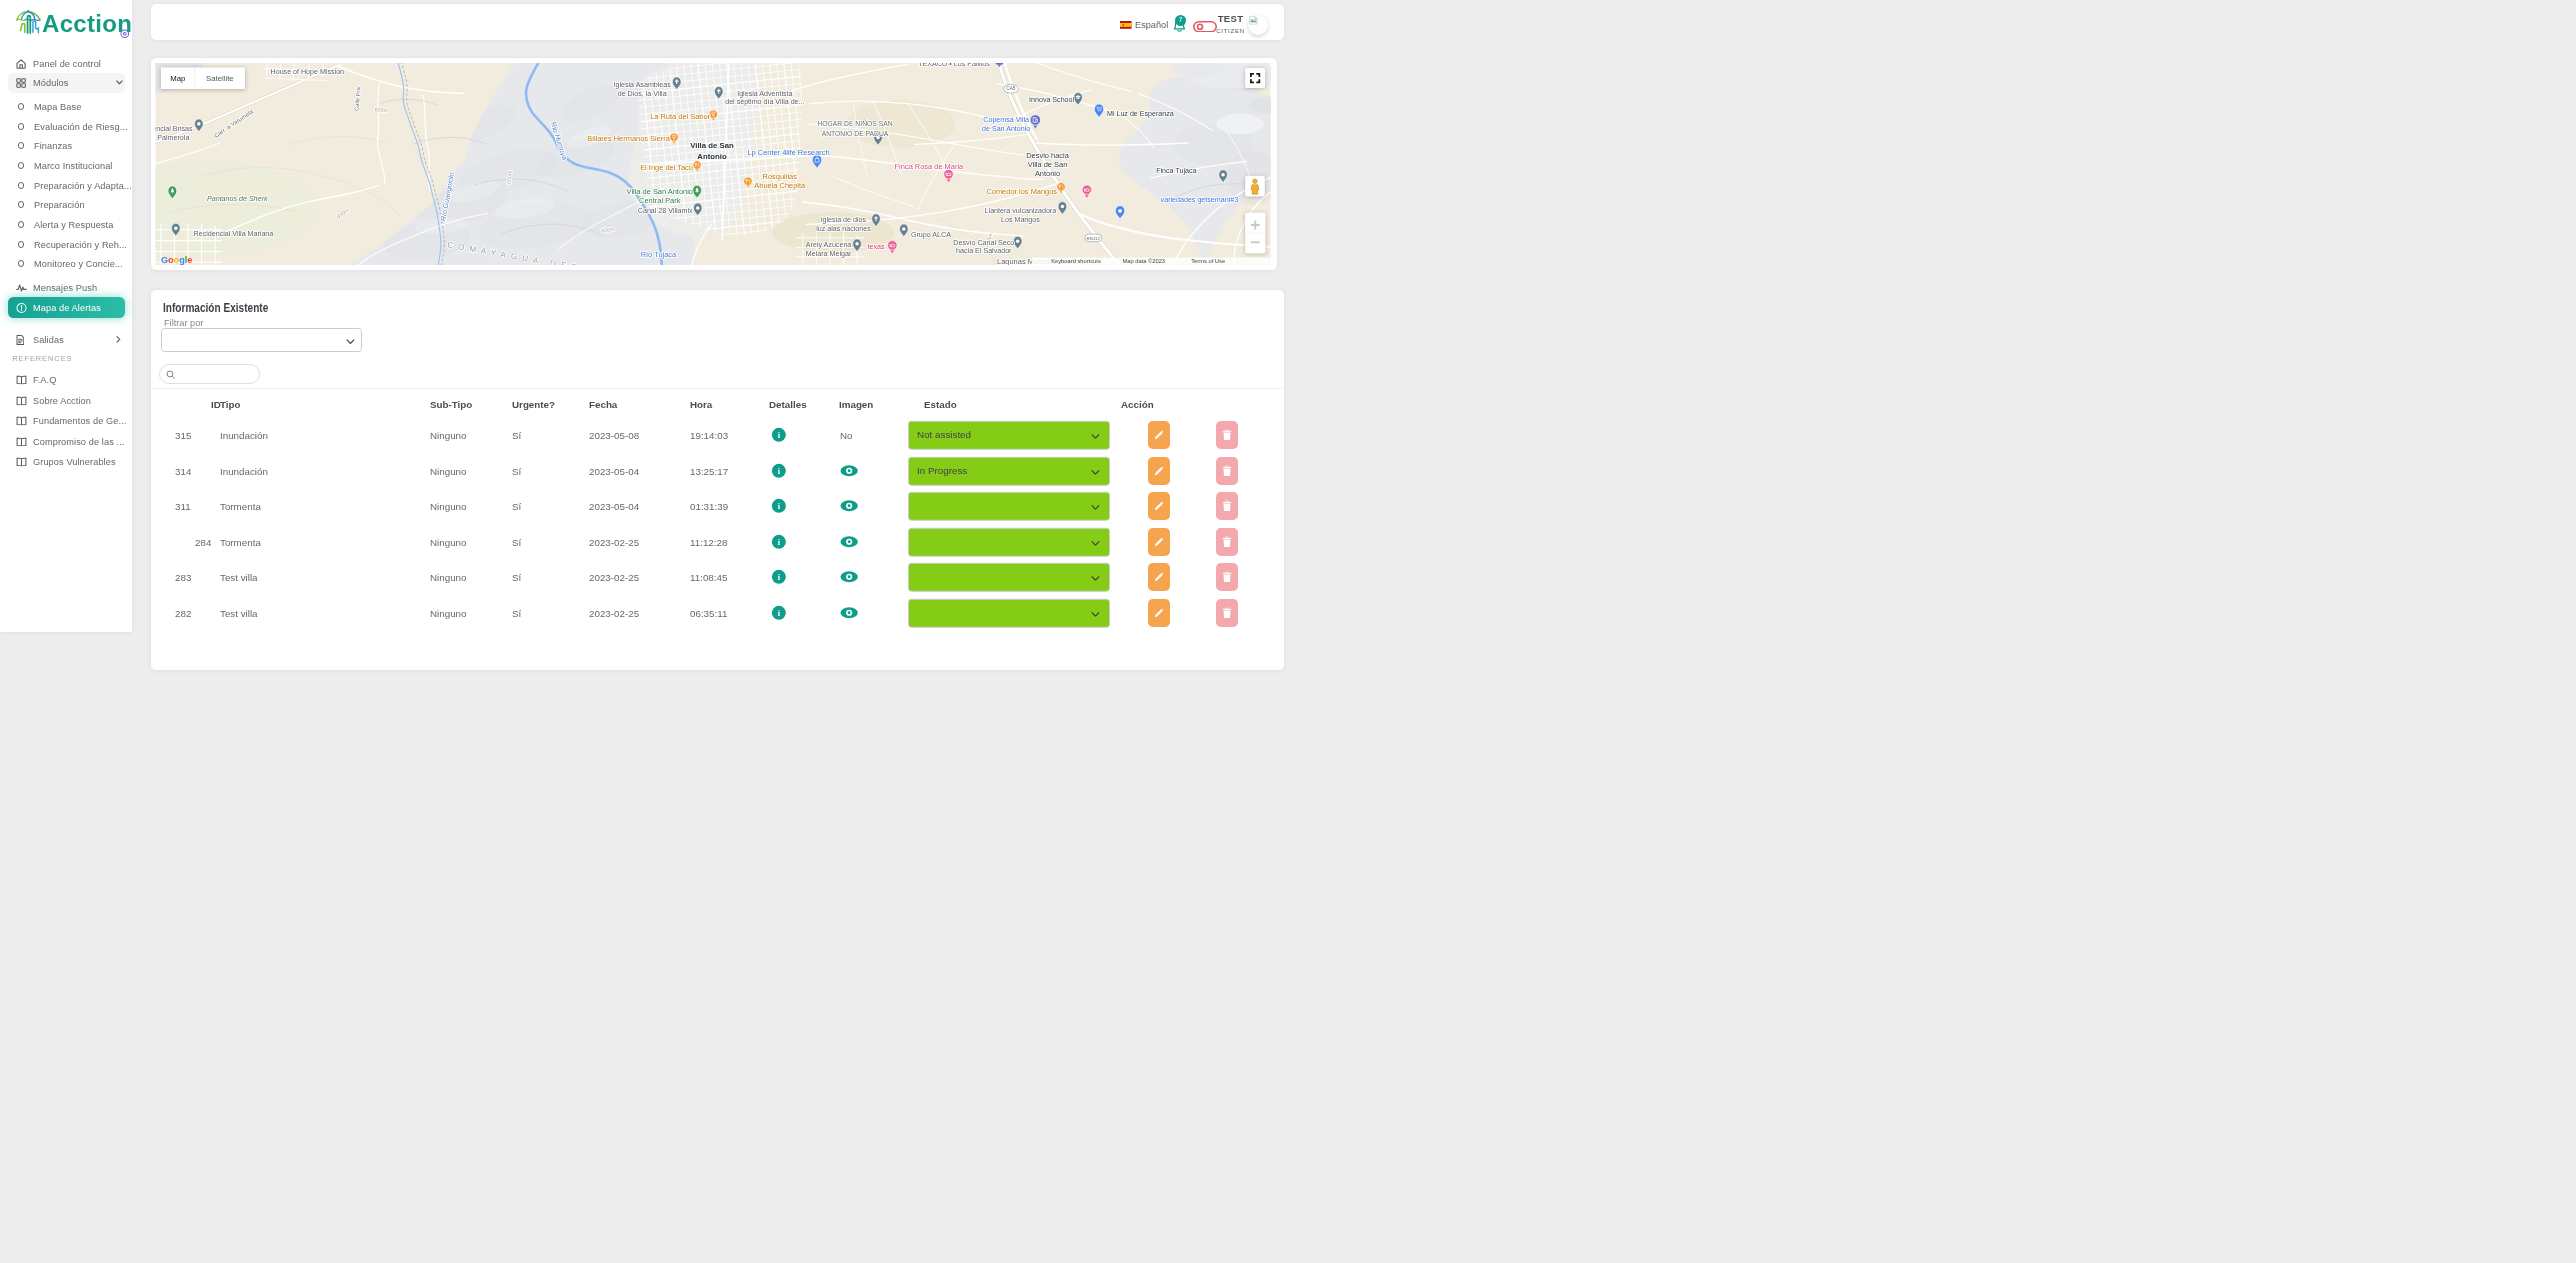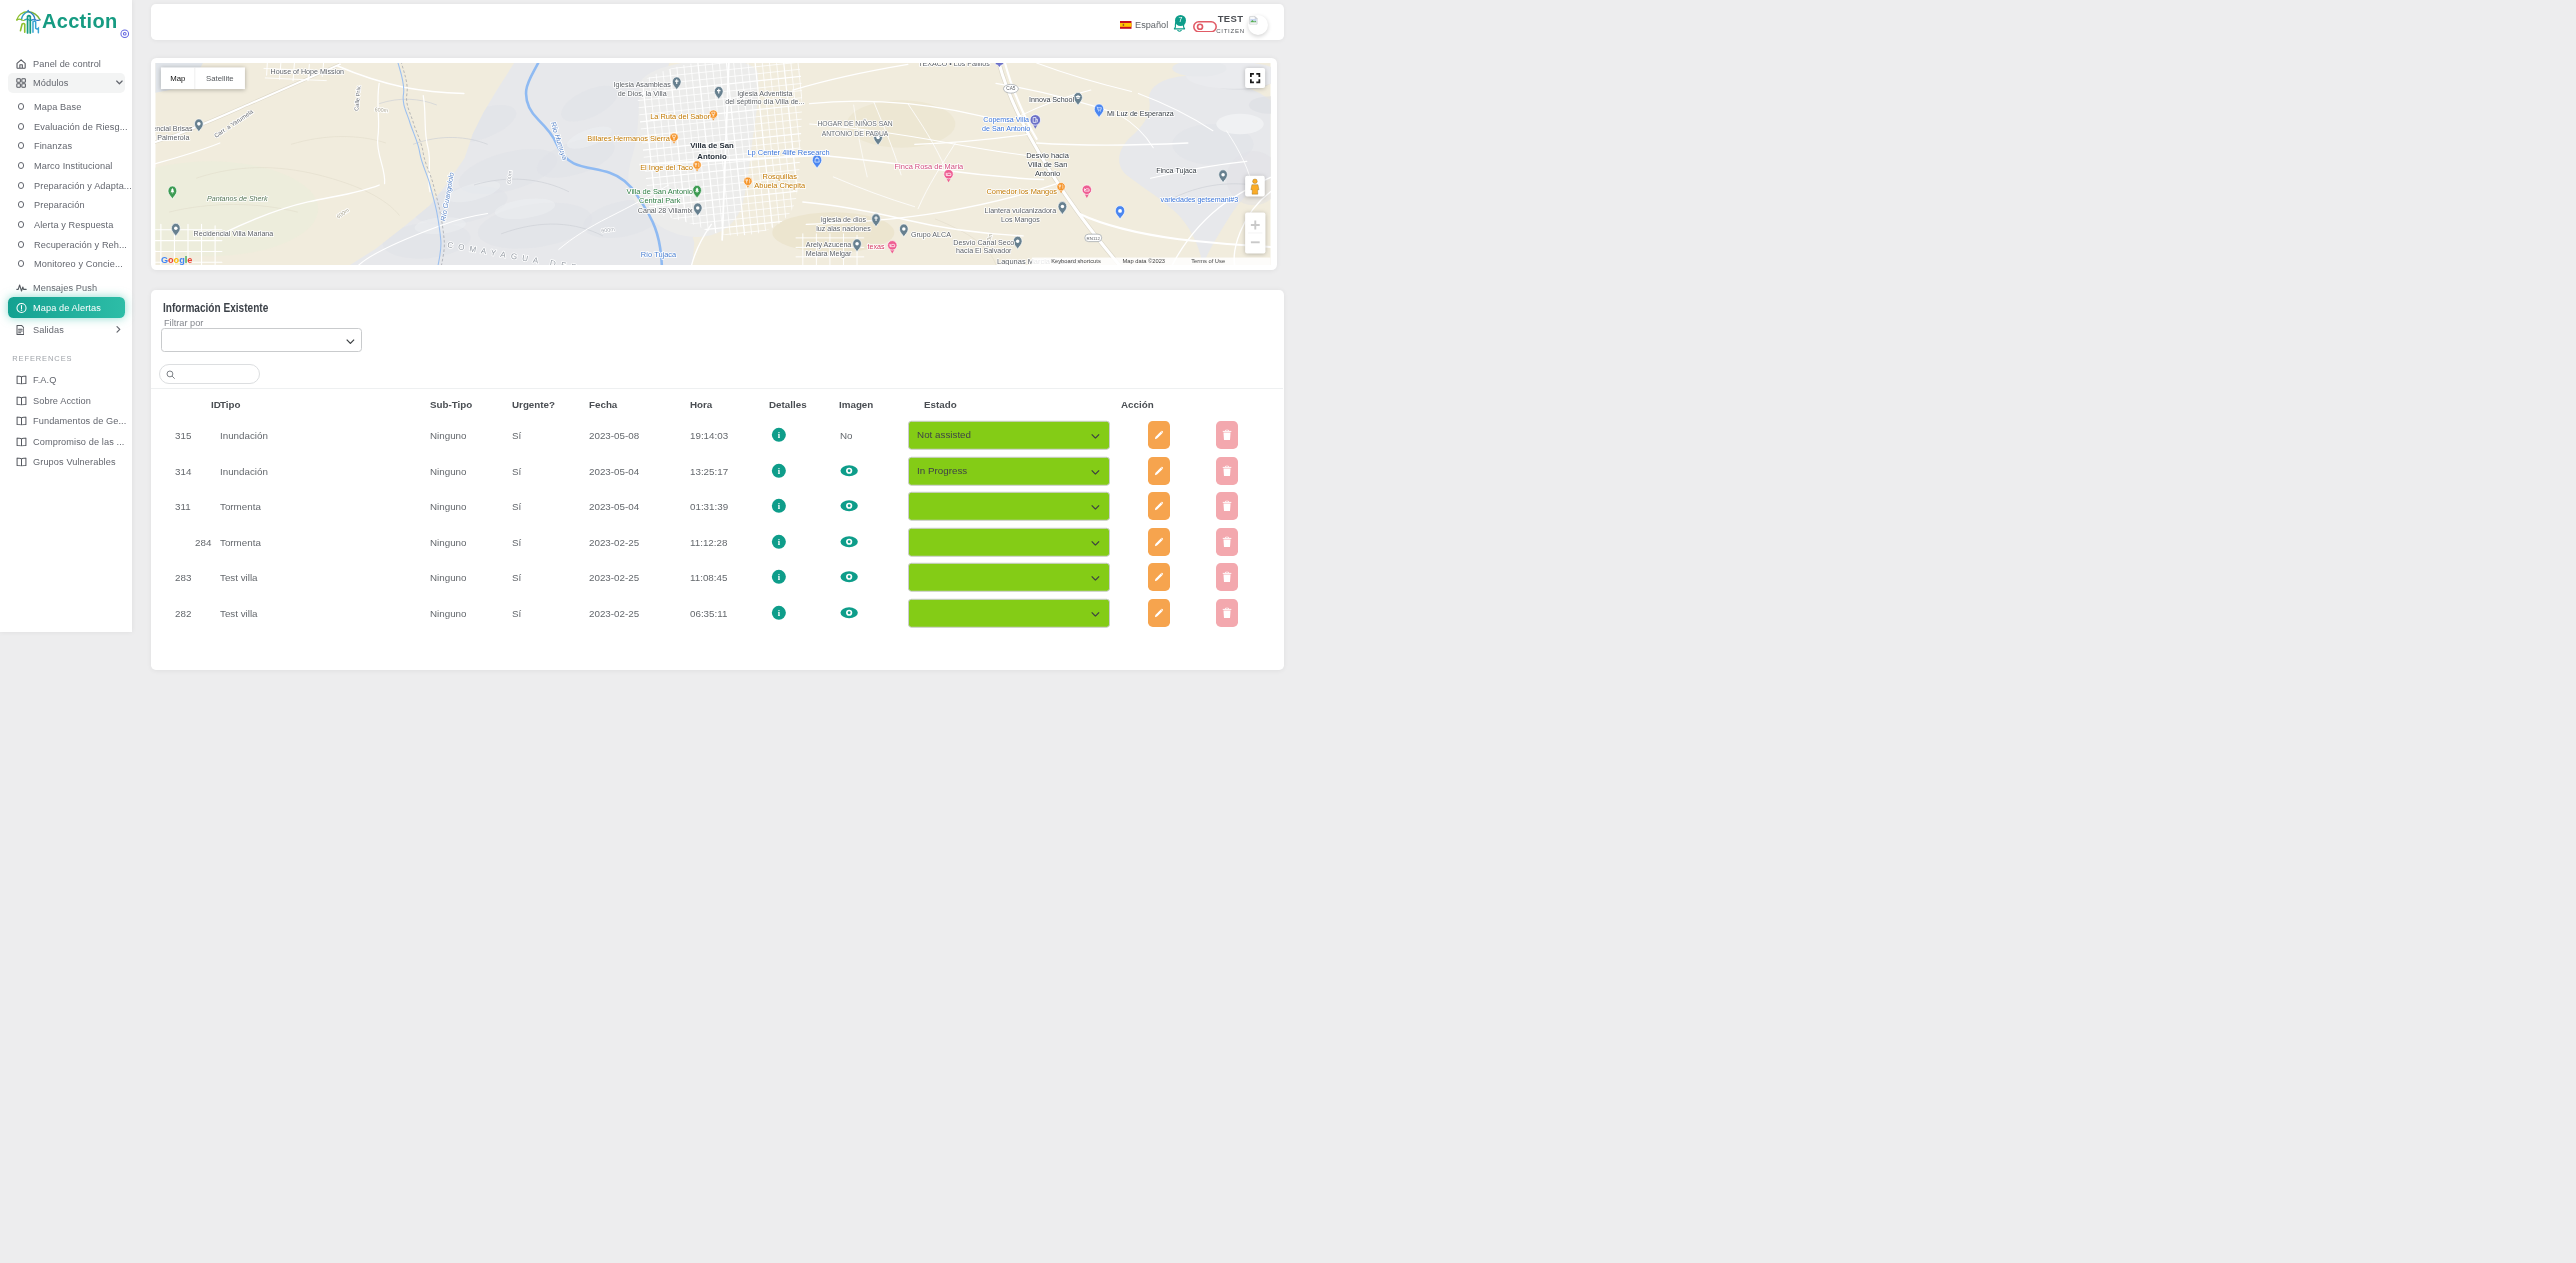--- a/index.html
+++ b/index.html
@@ -59,21 +59,21 @@
       <path d="M21.5 5.5 C26.5 7.5 30.5 12 31 18" stroke="#2f7dc8" stroke-width="2"></path>
       <path d="M4 17.8 Q7.5 15.3 11 17.5 Q14 19.5 16 17.7" stroke="#8cbf2e" stroke-width="1.7"></path>
       <path d="M16 17.7 Q18.5 15.7 21 17.2 Q24 19.2 26.5 17.7" stroke="#2e9ec4" stroke-width="1.7"></path>
       <path d="M26.5 17.7 Q29.5 15.7 32.5 17.7 Q36 19.2 38.5 17.5" stroke="#2f7dc8" stroke-width="1.7"></path>
       <path d="M21 5 L21 3.5" stroke="#2f7dc8" stroke-width="2"></path>
       <path d="M9.5 33.5 L11.8 24 Q14.3 21.8 15.8 24 L15.8 36" stroke="#8cbf2e" stroke-width="2.4"></path>
       <path d="M20 37 L20 12.5 Q22 10.5 24 12.5 L24 37" stroke="#169b82" stroke-width="2.6"></path>
       <path d="M28 36 L28 20.5 Q30 18.5 32 20.5 L32 30 Q34 32 36 30 L36 36.5" stroke="#37a3d4" stroke-width="2.2"></path>
     </g>
   </svg>
-  <div class="abs" style="left:42px; top:10.2px; font-size:20px; font-weight:bold; color:#169b82; letter-spacing:0.3px;">Acction</div>
+  <div class="abs" style="left:42px; top:10.2px; font-size:24px; font-weight:bold; color:#169b82; letter-spacing:0.3px;">Acction</div>
   <svg class="abs" style="left:120px; top:29px;" width="9.5" height="9.5" viewBox="0 0 14 14">
     <circle cx="7" cy="7" r="5.6" fill="none" stroke="#6265e0" stroke-width="1.5"></circle>
     <circle cx="7" cy="7" r="2" fill="none" stroke="#6265e0" stroke-width="1.5"></circle>
   </svg>
 
   <div class="mitem" style="top:54px;">
     <svg class="ic" width="10.2" height="10.2" viewBox="0 0 15 15" fill="none" stroke="#55585f" stroke-width="1.6" stroke-linejoin="round">
         <path d="M1.5 6.5 L7.5 1.5 L13.5 6.5 L13.5 13 Q13.5 13.7 12.8 13.7 L2.2 13.7 Q1.5 13.7 1.5 13 Z"></path>
         <path d="M5.7 13.5 L5.7 8.5 L9.3 8.5 L9.3 13.5"></path>
       </svg>
@@ -136,21 +136,21 @@
   </div>
   <div id="selbox"></div>
   <div class="mitem" style="top:298px; color:#fff;">
     <svg class="ic" width="11" height="11" viewBox="0 0 16 16" fill="none" stroke="#fff" stroke-width="1.5">
         <circle cx="8" cy="8" r="6.6"></circle>
         <path d="M8 4.5 L8 9" stroke-linecap="round"></path>
         <circle cx="8" cy="11.3" r=".4" fill="#fff"></circle>
       </svg>
     <span class="txt">Mapa de Alertas</span>
   </div>
-  <div class="mitem" style="top:320px;padding-left:26px;">
+  <div class="mitem" style="top:330px;padding-left:26px;">
     <svg class="ic" width="8.8" height="10.2" viewBox="0 0 13 15" fill="none" stroke="#55585f" stroke-width="1.5" stroke-linejoin="round">
         <path d="M1.5 1 L8.5 1 L11.5 4 L11.5 14 L1.5 14 Z"></path>
         <path d="M3.8 6.5 L9.2 6.5 M3.8 9 L9.2 9 M3.8 11.5 L7 11.5" stroke-linecap="round"></path>
       </svg>
     <span class="txt">Salidas</span>
     <svg class="abs" style="right:11px; top:6.1px;" width="4.8" height="6.8" viewBox="0 0 7 10">
         <path class="chev" d="M1.5 1 L5.5 5 L1.5 9"></path>
       </svg>
   </div>
   <div class="refhead">REFERENCES</div>

